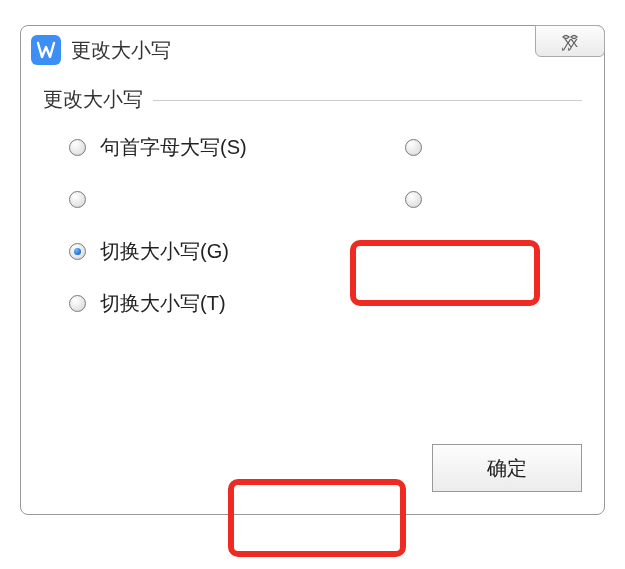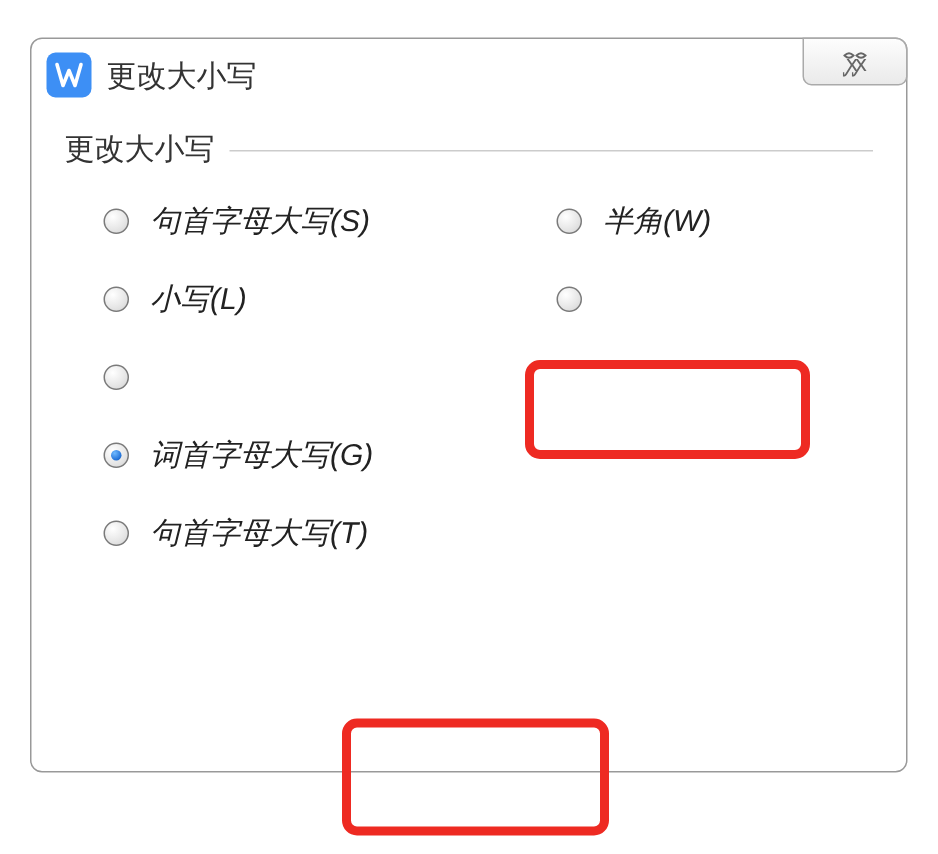--- a/index.html
+++ b/index.html
@@ -86,22 +86,21 @@
       position: absolute;
       top: 14px;
       left: 110px;
       right: 0;
       height: 1px;
       background: #ccc;
     }
     .options {
       padding: 20px 0 0 26px;
       display: flex;
-      gap: 32px;
-      font-style: italic;
+      gap: 66px;
     }
     .col { display: flex; flex-direction: column; gap: 24px; }
     .col-left { width: 270px; }
     .radio-row {
       display: flex;
       align-items: center;
       gap: 14px;
       height: 28px;
       position: relative;
     }
@@ -192,45 +191,43 @@
       <div class="fieldset-line"></div>
 
       <div class="options">
         <div class="col col-left">
           <div class="radio-row">
             <span class="radio-dot"></span>
             <span class="radio-label">句首字母大写(S)</span>
           </div>
           <div class="radio-row">
             <span class="radio-dot"></span>
-            <span class="radio-label">小写(L)</span>
-          </div>
-          <div class="radio-row">
-            <span class="radio-dot"></span>
           </div>
           <div class="radio-row">
             <span class="radio-dot selected"></span>
-            <span class="radio-label">词首字母大写(G)</span>
-          </div>
-          <div class="radio-row">
-            <span class="radio-dot"></span>
-            <span class="radio-label">句首字母大写(T)</span>
+            <span class="radio-label">切换大小写(G)</span>
+          </div>
+          <div class="radio-row">
+            <span class="radio-dot"></span>
+            <span class="radio-label">切换大小写(T)</span>
           </div>
         </div>
         <div class="col">
           <div class="radio-row">
             <span class="radio-dot"></span>
-            <span class="radio-label">半角(W)</span>
           </div>
           <div class="radio-row">
             <span class="radio-dot"></span>
           </div>
         </div>
       </div>
     </div>
 
     <div class="buttons">
+      <div class="btn">
+        <span>确定</span>
+      </div>
     </div>
 
     <div class="highlight-box hl-fullwidth"></div>
     <div class="highlight-box hl-ok"></div>
   </div>
 </div>
 
 </body></html>

